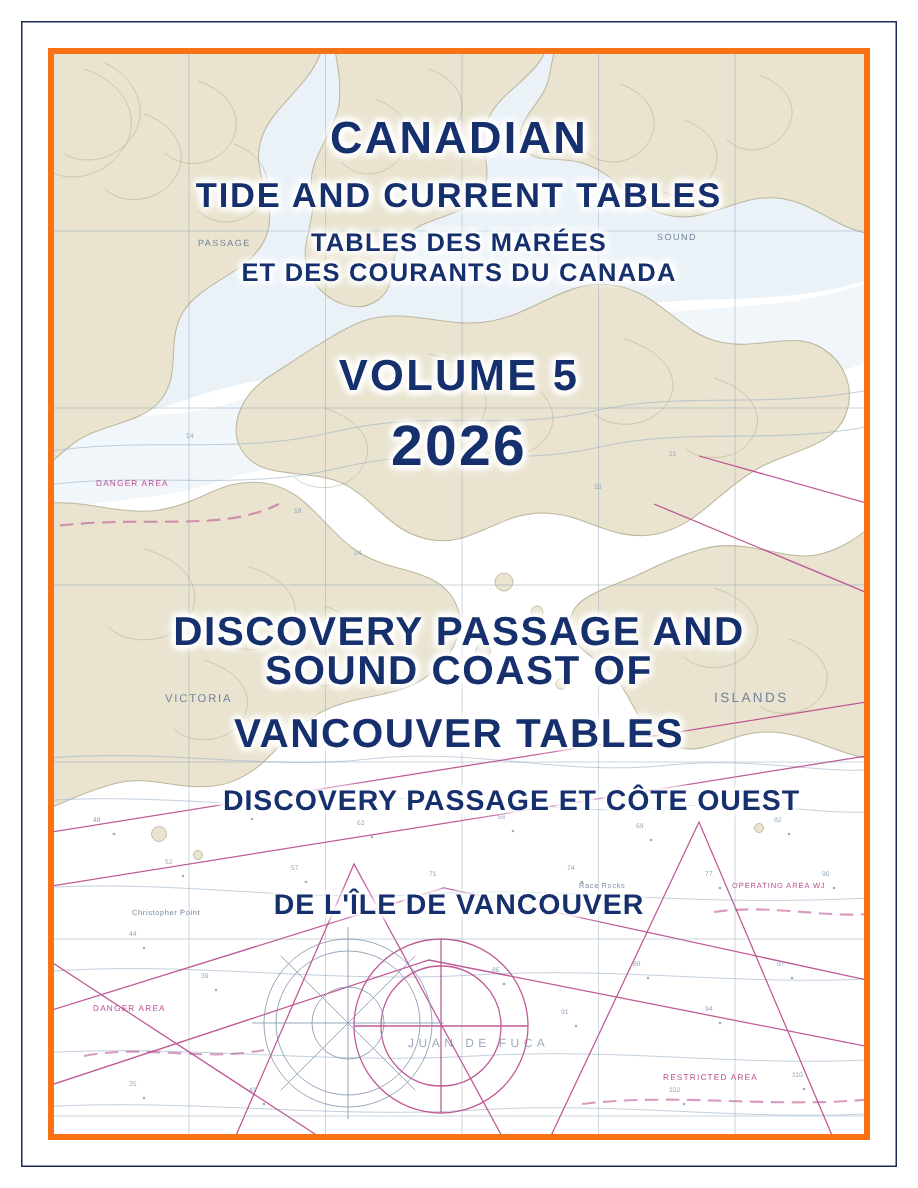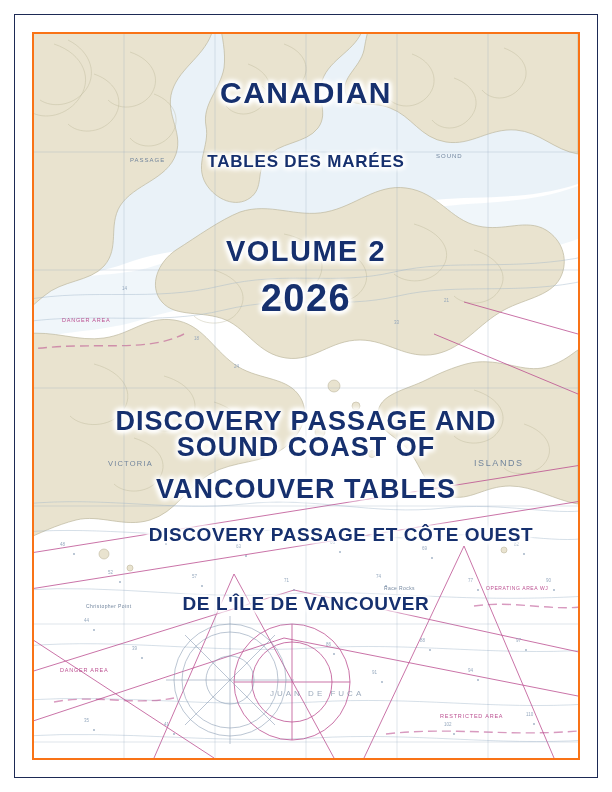--- a/index.html
+++ b/index.html
@@ -34,21 +34,21 @@
   }
 
   
   .chart-area {
     position: absolute;
     left: 32px;
     top: 32px;
     width: 548px;
     height: 728px;
     overflow: hidden;
-    border: 2px solid #f97316;
+    border: 4px solid #f97316;
     box-sizing: border-box;
     background: #ffffff;
   }
 
   .chart-svg {
     position: absolute;
     left: 0;
     top: 0;
   }
 
@@ -283,22 +283,24 @@
           <text x="236" y="662" font-size="8" letter-spacing="3" opacity="0.7">JUAN DE FUCA</text>
           <text x="96" y="128" font-size="6" letter-spacing="1">PASSAGE</text>
           <text x="402" y="124" font-size="6" letter-spacing="1">SOUND</text>
         </g>
       </g>
     </svg>
   </div>
 
   <div class="title-block">
     <div class="txt t-canadian">CANADIAN</div>
+    <div class="txt t-tidecur">TIDE AND CURRENT TABLES</div>
     <div class="txt t-fr1">TABLES DES MARÉES</div>
-    <div class="txt t-volume">VOLUME 2</div>
+    <div class="txt t-fr2">ET DES COURANTS DU CANADA</div>
+    <div class="txt t-volume">VOLUME 5</div>
     <div class="txt t-year">2026</div>
     <div class="txt t-main1">DISCOVERY PASSAGE AND</div>
     <div class="txt t-main2">SOUND COAST OF</div>
     <div class="txt t-main3">VANCOUVER TABLES</div>
     <div class="txt t-mainfr1">DISCOVERY PASSAGE ET CÔTE OUEST</div>
     <div class="txt t-mainfr2">DE L'ÎLE DE VANCOUVER</div>
   </div>
 
 </div>
 

